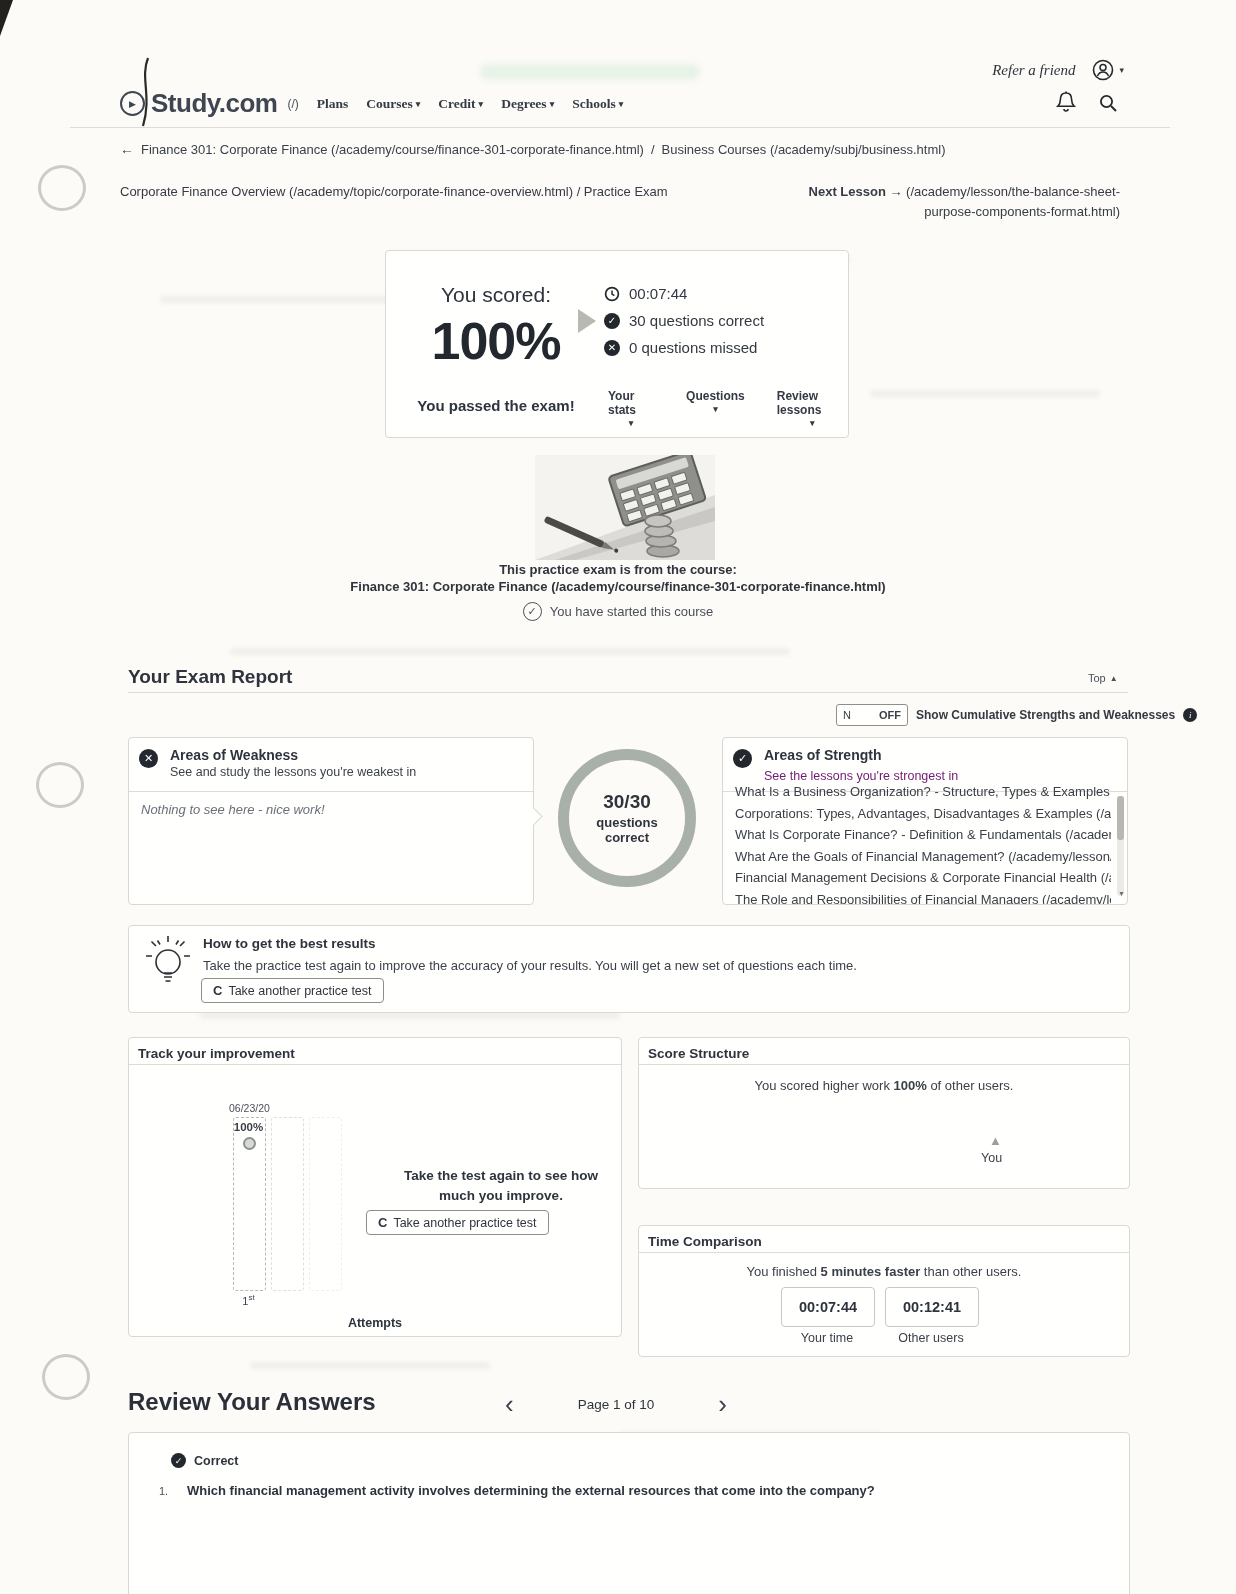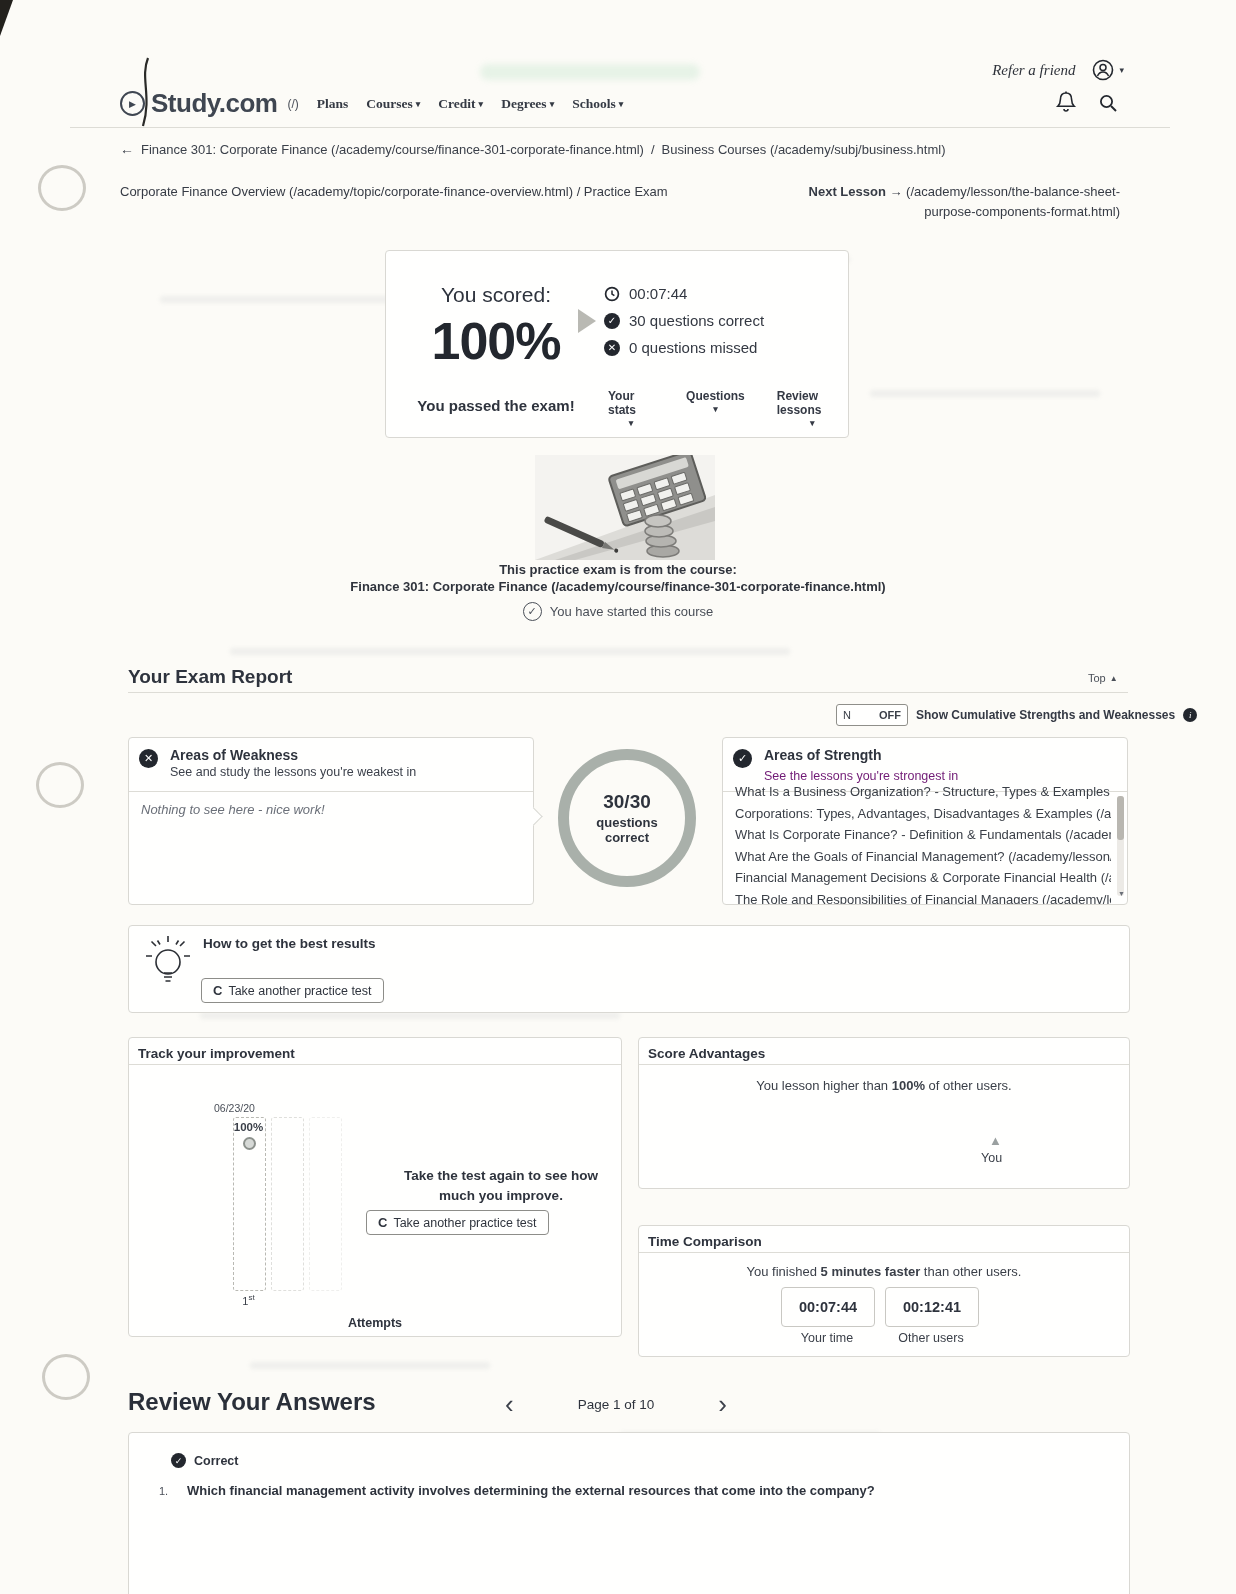--- a/index.html
+++ b/index.html
@@ -273,52 +273,53 @@
   <div class="card" style="left:128px;top:925px;width:1000px;height:86px;">
     <svg class="abs" style="left:14px;top:6px;" width="50" height="62" viewBox="0 0 50 62">
       <g stroke="#2c2f35" stroke-width="1.6" fill="none">
         <circle cx="25" cy="30" r="12"></circle>
         <path d="M21 41 h8 M21 45 h8 M22.5 49 h5"></path>
         <path d="M25 10 v-6 M13 14 l-4.5-4.5 M37 14 l4.5-4.5 M9 24 h-6 M41 24 h6"></path>
         <path d="M17 12.5 l-2.5-4 M33 12.5 l2.5-4"></path>
       </g>
     </svg>
     <div class="bold" style="position:absolute;left:74px;top:10px;font-size:13.5px;color:#2e333d;">How to get the best results</div>
+    <div style="position:absolute;left:74px;top:32px;font-size:13px;color:#3a3f48;">Take the practice test again to improve the accuracy of your results. You will get a new set of questions each time.</div>
     <button class="btn abs" style="left:72px;top:52px;">
       <span class="c-ico">C</span>
       <span>Take another practice test</span>
     </button>
   </div>
 
   <div class="card" style="left:128px;top:1037px;width:492px;height:298px;">
     <div class="bold" style="position:absolute;left:9px;top:8px;font-size:13.5px;color:#2e333d;">Track your improvement</div>
     <div class="hline" style="left:0;top:26px;width:492px;"></div>
-    <div class="abs" style="left:85px;top:64px;font-size:10.5px;color:#4a4f58;">06/23/20</div>
+    <div class="abs" style="left:100px;top:64px;font-size:10.5px;color:#4a4f58;">06/23/20</div>
     <div class="dashed-bar" style="left:104px;top:79px;width:31px;height:172px;"></div>
     <div class="dashed-bar" style="left:142px;top:79px;width:31px;height:172px;opacity:0.45;"></div>
     <div class="dashed-bar" style="left:180px;top:79px;width:31px;height:172px;opacity:0.22;"></div>
     <div class="abs bold" style="left:104px;top:83px;width:31px;text-align:center;font-size:11.5px;color:#3a3f48;">100%</div>
     <div class="abs" style="left:114px;top:99px;width:9px;height:9px;border:2px solid #8c918c;border-radius:50%;background:#d6d9d6;"></div>
     <div class="abs" style="left:104px;top:255px;width:31px;text-align:center;font-size:11px;color:#3a3f48;">
       <span>1</span><sup style="font-size:8px;">st</sup>
     </div>
     <div class="abs bold" style="left:232px;top:130px;width:280px;text-align:center;font-size:13.5px;color:#2e333d;">Take the test again to see how</div>
     <div class="abs bold" style="left:232px;top:150px;width:280px;text-align:center;font-size:13.5px;color:#2e333d;">much you improve.</div>
     <button class="btn abs" style="left:237px;top:172px;">
       <span class="c-ico">C</span>
       <span>Take another practice test</span>
     </button>
     <div class="abs bold" style="left:0;top:278px;width:492px;text-align:center;font-size:12.5px;color:#2e333d;">Attempts</div>
   </div>
 
   <div class="card" style="left:638px;top:1037px;width:490px;height:150px;">
-    <div class="bold" style="position:absolute;left:9px;top:8px;font-size:13.5px;color:#2e333d;">Score Advantages</div>
+    <div class="bold" style="position:absolute;left:9px;top:8px;font-size:13.5px;color:#2e333d;">Score Structure</div>
     <div class="hline" style="left:0;top:26px;width:490px;"></div>
     <div class="abs" style="left:0;top:40px;width:490px;text-align:center;font-size:13px;color:#3a3f48;">
-      <span>You lesson higher than </span><span class="bold">100%</span><span> of other users.</span>
+      <span>You scored higher work </span><span class="bold">100%</span><span> of other users.</span>
     </div>
     <div class="abs" style="left:350px;top:95px;font-size:13px;color:#9aa0a0;">▲</div>
     <div class="abs" style="left:342px;top:113px;font-size:12.5px;color:#3a3f48;">You</div>
   </div>
 
   <div class="card" style="left:638px;top:1225px;width:490px;height:130px;">
     <div class="bold" style="position:absolute;left:9px;top:8px;font-size:13.5px;color:#2e333d;">Time Comparison</div>
     <div class="hline" style="left:0;top:26px;width:490px;"></div>
     <div class="abs" style="left:0;top:38px;width:490px;text-align:center;font-size:13px;color:#3a3f48;">
       <span>You finished </span><span class="bold">5 minutes faster</span><span> than other users.</span>

